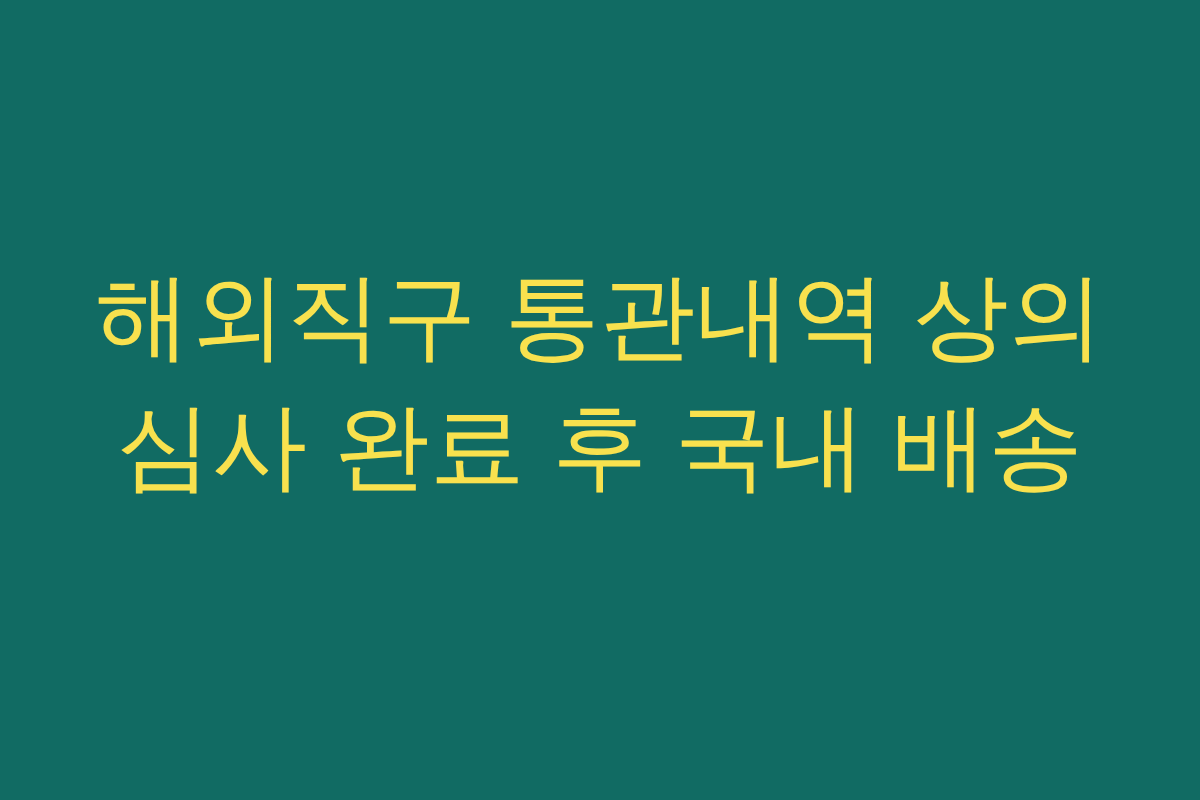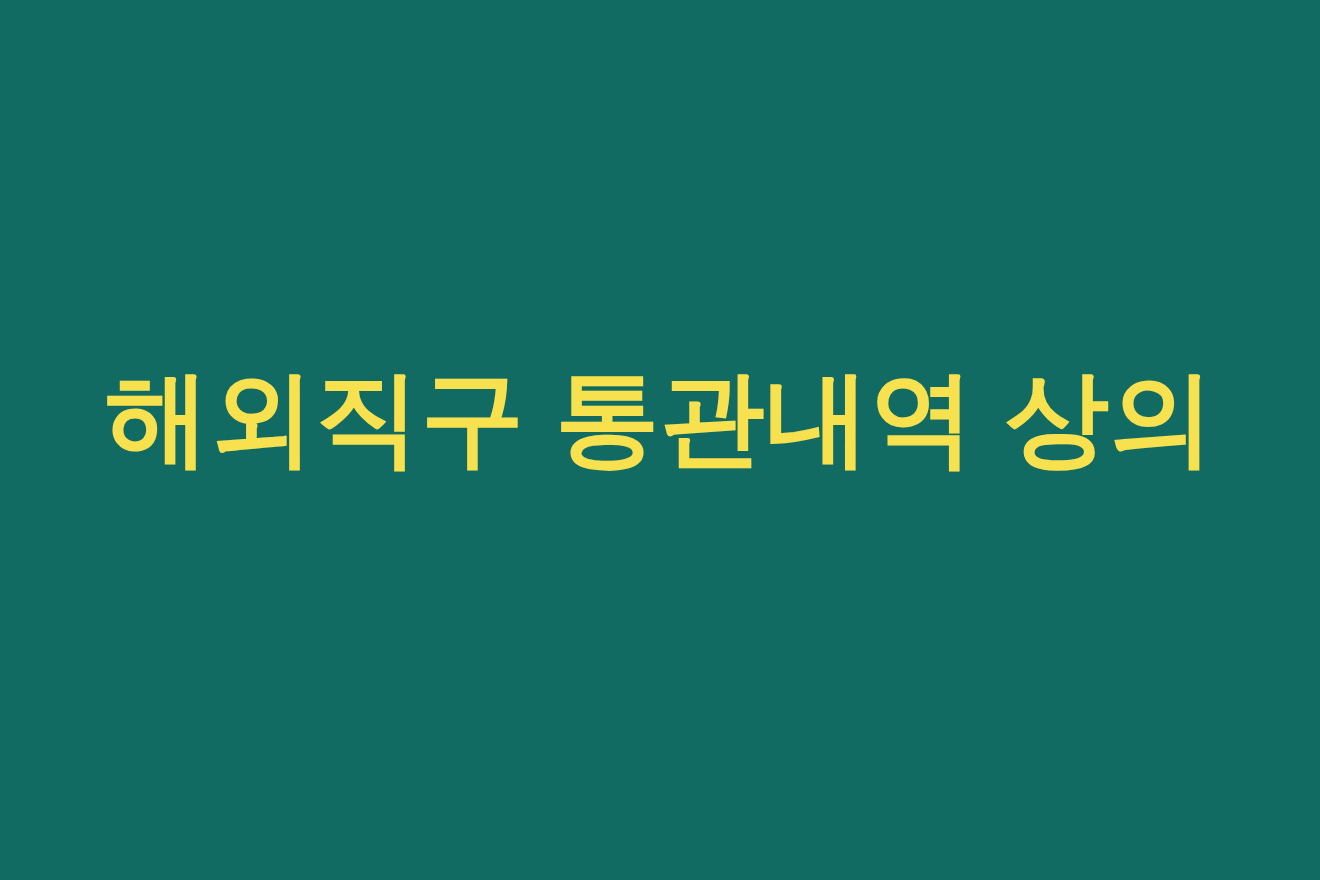--- a/index.html
+++ b/index.html
@@ -30,28 +30,29 @@
     width: 100%;
     text-align: center;
     padding-bottom: 38px; 
     box-sizing: border-box;
   }
 
   .headline-line {
     display: block;
     color: #f8e14e;
     font-family: "Liberation Sans", "DejaVu Sans", sans-serif;
-    font-weight: 700;
+    font-weight: 400;
     font-size: 95px;
     line-height: 130px;
     letter-spacing: 0.5px;
     white-space: nowrap;
     -webkit-font-smoothing: antialiased;
   }
 </style>
 </head>
 <body>
 
 <div class="banner">
   <div class="headline-block">
     <span class="headline-line">해외직구 통관내역 상의</span>
+    <span class="headline-line">심사 완료 후 국내 배송</span>
   </div>
 </div>
 
 </body></html>

